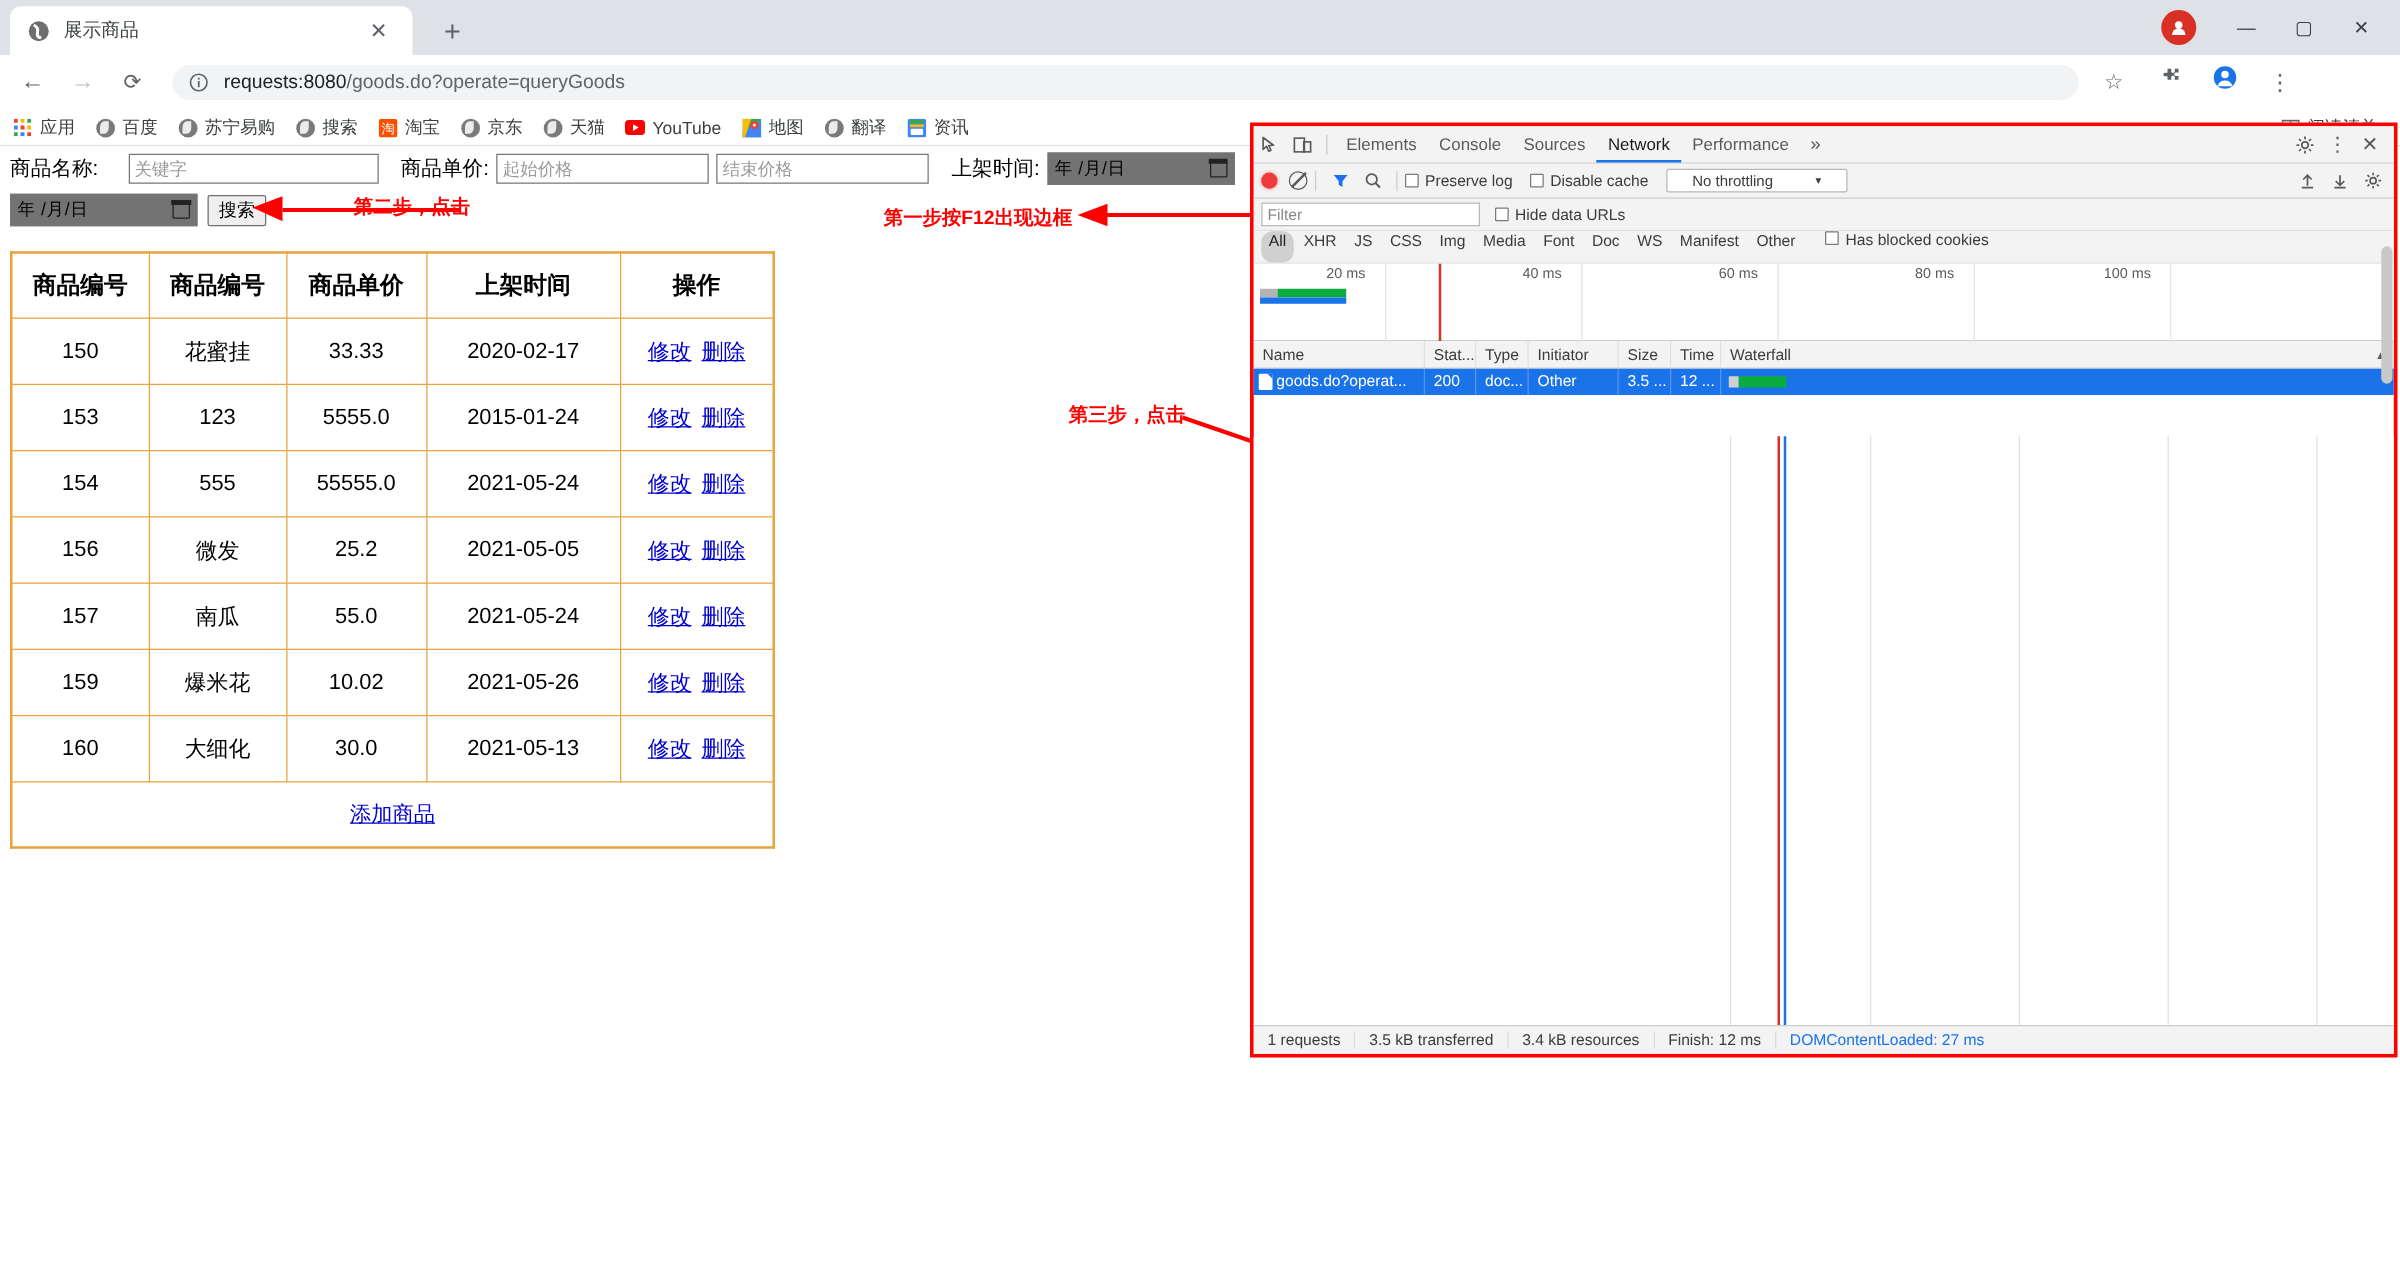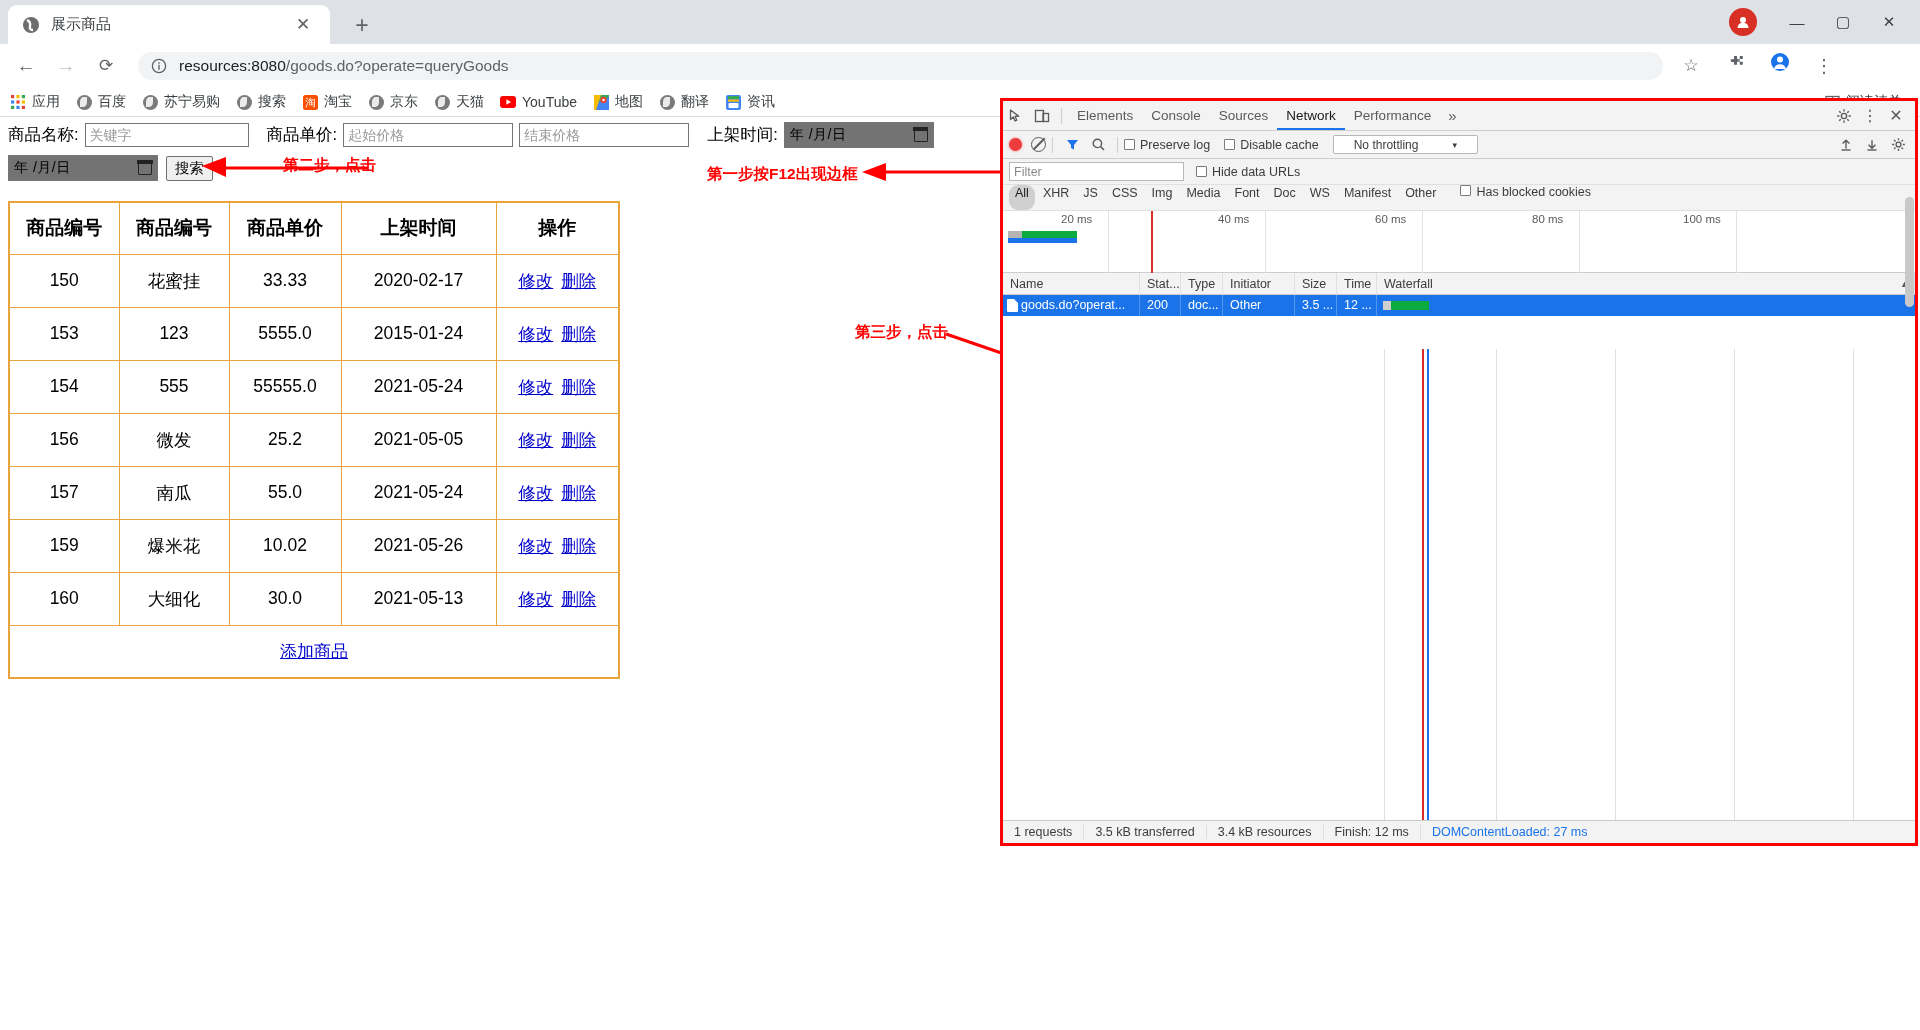--- a/index.html
+++ b/index.html
@@ -80,21 +80,21 @@
   
   .page { position:absolute; left:0; top:117px; width:1000px; height:913px; background:#fff;
           font-family:"Liberation Sans","DejaVu Sans",sans-serif; }
   .form-row { display:flex; align-items:center; padding-left:8px; height:30px; margin-top:3px; }
   .flabel { font-size:16.5px; color:#000; white-space:nowrap; }
   .finput {
     height:24px; border:1px solid #767676; background:#fff; font-size:14px;
     padding:0 4px; color:#000; outline:none;
   }
   .finput::placeholder { color:#9a9a9a; }
-  .w-name  { width:164px; margin-left:6px; }
+  .w-name  { width:200px; margin-left:24px; }
   .w-price { width:170px; margin-left:6px; }
   .w-price2{ width:170px; margin-left:6px; }
   .datebox {
     width:150px; height:26px; border:1px solid #767676; background:#737373;
     display:flex; align-items:center; padding:0 5px; font-size:14px; color:#000; margin-left:6px;justify-content:flex-end;
   }
   .datebox .dtxt { flex:1; letter-spacing:.5px; }
   .cal { width:14px; height:14px; border:1.6px solid #222; border-radius:1px; position:relative; }
   .cal::before { content:""; position:absolute; left:-1.6px; top:-1.6px; right:-1.6px; height:4px; background:#222; }
   .searchbtn {
@@ -240,21 +240,21 @@
 
     <div class="omnibox">
       <span class="omni-icon">
         <svg width="16" height="16" viewBox="0 0 16 16">
             <circle cx="8" cy="8" r="6.6" fill="none" stroke="#5f6368" stroke-width="1.3"></circle>
             <rect x="7.3" y="6.8" width="1.4" height="5" fill="#5f6368"></rect>
             <rect x="7.3" y="4.2" width="1.4" height="1.5" fill="#5f6368"></rect>
           </svg>
       </span>
       <span class="omni-url">
-        <span class="host">resources:8080</span><span class="rest">/goods.do?operate=queryGoods</span>
+        <span class="host">requests:8080</span><span class="rest">/goods.do?operate=queryGoods</span>
       </span>
     </div>
 
     <div class="tb-right tb-star">☆</div>
     <div class="tb-right tb-ext">
       <svg width="17" height="17" viewBox="0 0 17 17">
           <path d="M6 2h3v2a1.4 1.4 0 1 0 2.8 0V2h3v3h-2a1.4 1.4 0 1 0 0 2.8h2v3h-3v-2a1.4 1.4 0 1 0-2.8 0v2H6V8H4a1.4 1.4 0 1 1 0-2.8h2z" fill="#5f6368"></path>
         </svg>
     </div>
     <div class="tb-right tb-prof">

